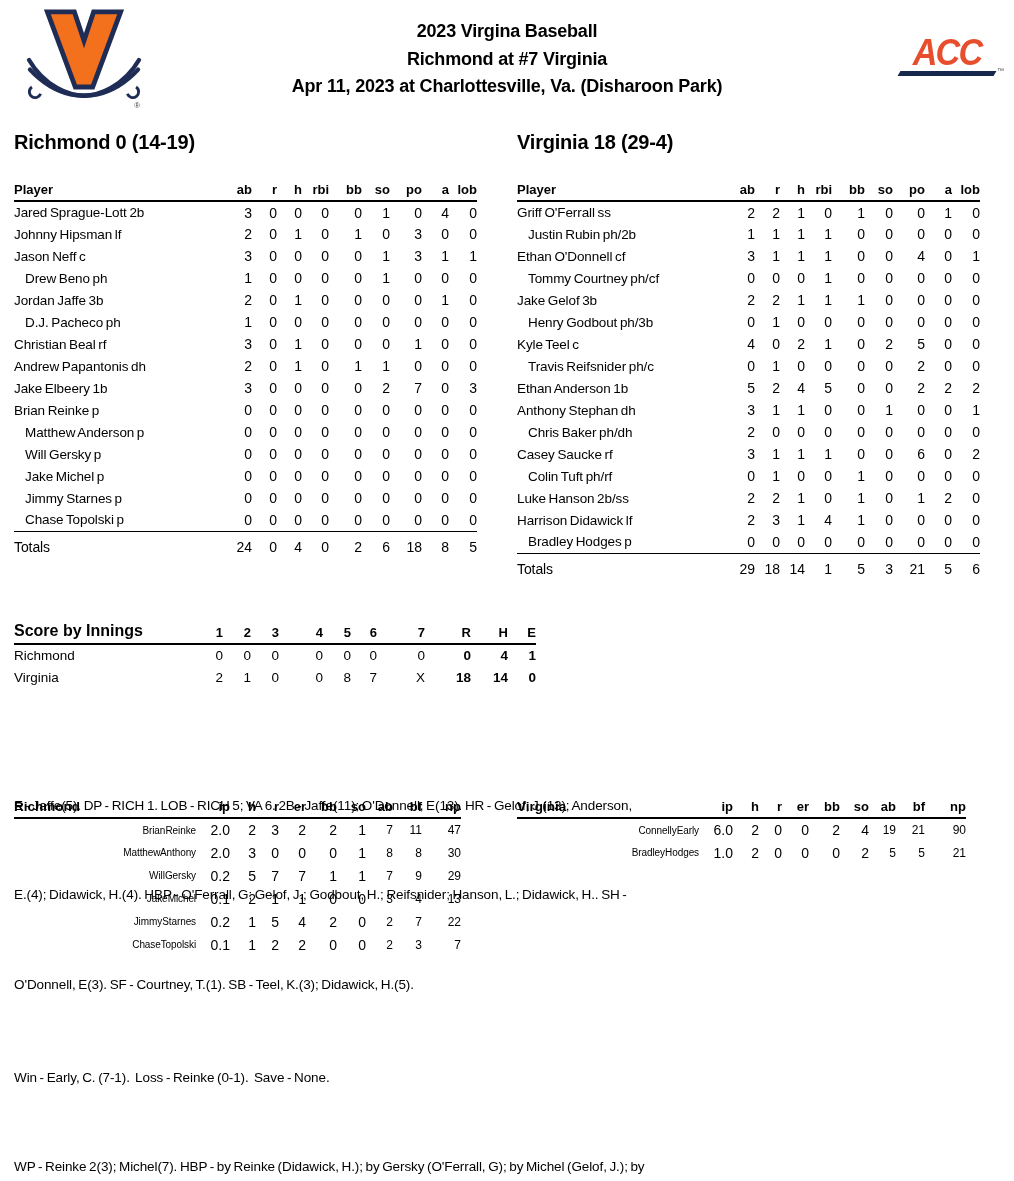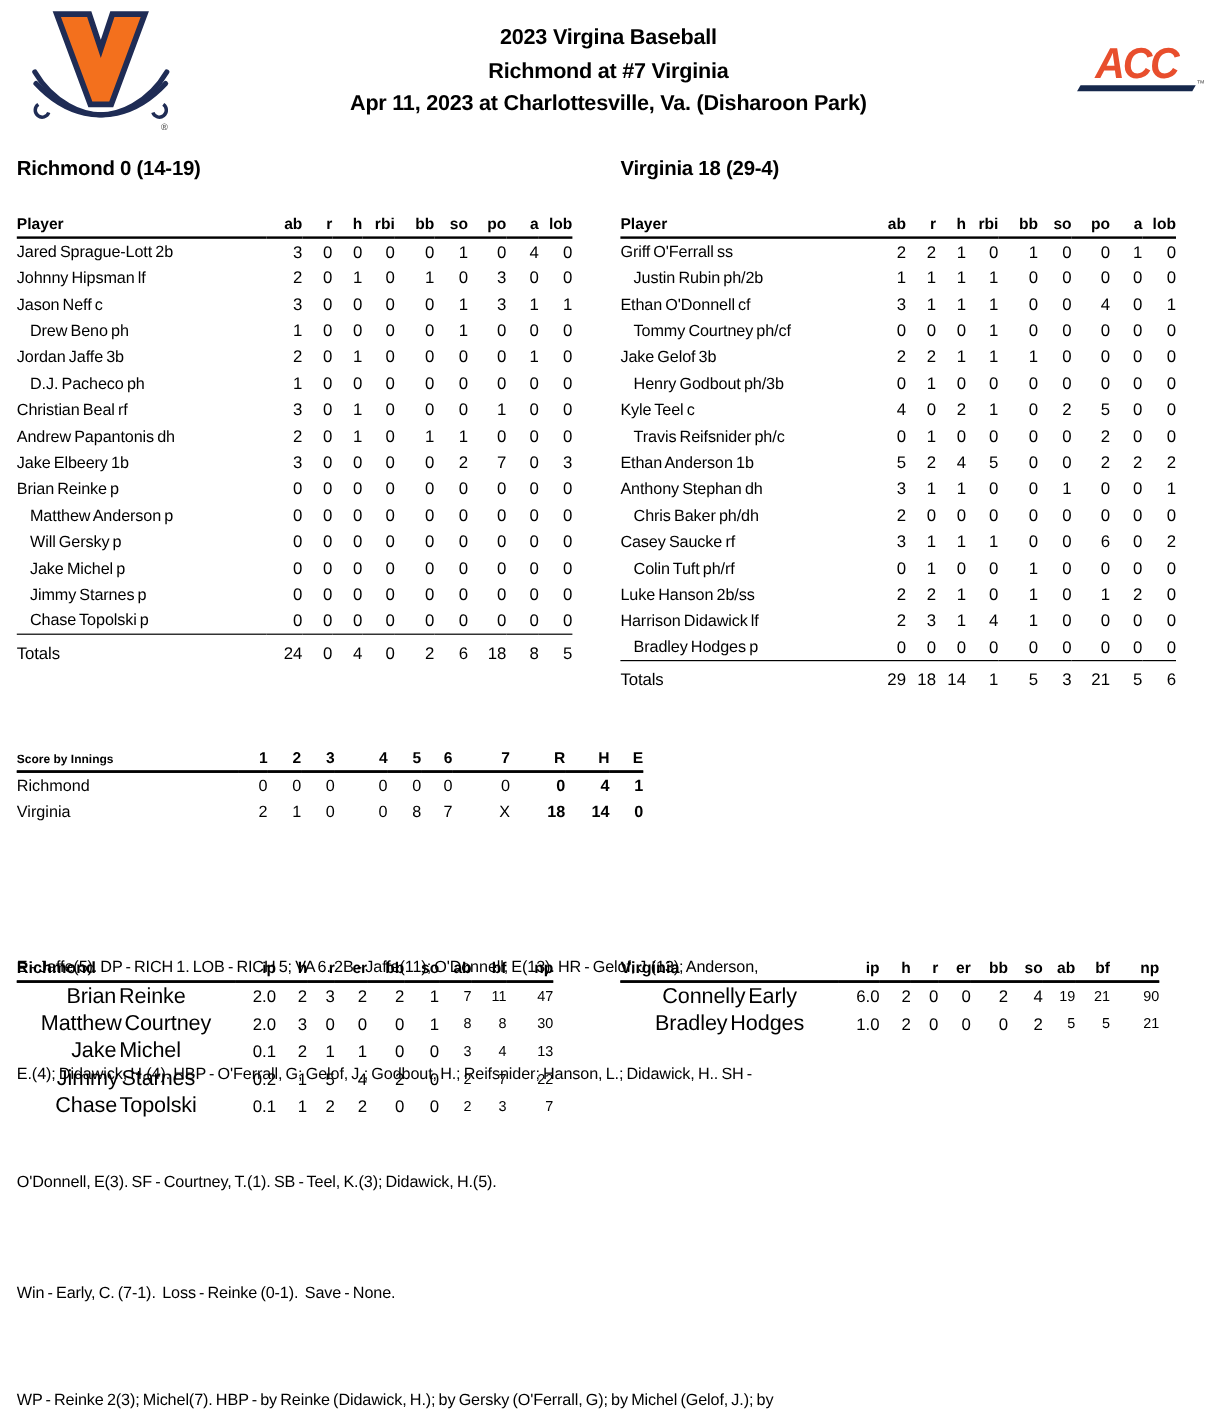--- a/index.html
+++ b/index.html
@@ -23,42 +23,42 @@
     display:block; text-align:center; font-weight:700; font-style:italic;
     font-size:36px; line-height:32px; color:#e84e2d; letter-spacing:-2px;
     transform:scaleX(0.95);
   }
   .acc-bar { height:5px; background:#16284c; transform:skewX(-30deg); margin-top:2px; width:96px; margin-left:3px; }
   .acc-tm { position:absolute; right:-6px; bottom:2px; font-size:7px; font-style:normal; color:#555; }
 
   
   .col-left  { position:absolute; left:14px;  top:131px; width:463px; }
   .col-right { position:absolute; left:517px; top:131px; width:463px; }
-  .team-heading { font-size:17px; font-weight:700; letter-spacing:-0.2px; }
+  .team-heading { font-size:20px; font-weight:700; letter-spacing:-0.2px; }
 
   table.bat { border-collapse:collapse; table-layout:fixed; width:100%; margin-top:25px; }
   .bat th {
     font-size:13px; font-weight:700; text-align:right;
     border-bottom:2px solid #000; height:22px; vertical-align:bottom; padding:0 0 3px 0;
   }
   .bat th.pl { text-align:left; }
   .bat td { font-size:14px; text-align:right; height:22px; padding:0; white-space:nowrap; vertical-align:middle; }
   .bat td.pl { text-align:left; font-size:13.5px; letter-spacing:-0.1px; word-spacing:-1px; }
   .bat tr.indent td.pl { padding-left:11px; }
   .bat tfoot td { border-top:1.5px solid #000; height:29px; vertical-align:bottom; padding-bottom:5px; }
   .bat tfoot td.pl { font-size:14px; }
 
   
   .innings-wrap { position:absolute; left:14px; top:622px; width:522px; }
   table.inn { border-collapse:collapse; table-layout:fixed; width:100%; }
   .inn th {
     font-size:13px; font-weight:700; text-align:right;
     border-bottom:2px solid #000; height:21px; vertical-align:bottom; padding-bottom:3px;
   }
-  .inn th.team { text-align:left; font-size:10px; }
+  .inn th.team { text-align:left; font-size:16px; }
   .inn td { font-size:13.5px; text-align:right; height:22px; vertical-align:middle; }
   .inn td.team { text-align:left; font-size:13.5px; }
   .inn td.rhe { font-weight:700; }
 
   
   .notes {
     font-size:13.5px; line-height:22.4px; letter-spacing:-0.1px; word-spacing:-1px;
     white-space:pre-wrap;
   }
   .game-notes   { position:absolute; left:14px; top:705px;  width:800px; }
@@ -68,21 +68,21 @@
   
   .pitch-left  { position:absolute; left:14px;  top:797px; width:447px; }
   .pitch-right { position:absolute; left:517px; top:797px; width:449px; }
   table.pitch { border-collapse:collapse; table-layout:fixed; width:100%; }
   .pitch th {
     font-size:13px; font-weight:700; text-align:right;
     border-bottom:2px solid #000; height:21px; vertical-align:bottom; padding-bottom:3px;
   }
   .pitch th.pl { text-align:left; font-size:13.5px; }
   .pitch td { font-size:14px; text-align:right; height:23px; vertical-align:middle; white-space:nowrap; }
-  .pitch td.pl { text-align:center; font-size:18px; letter-spacing:-0.1px; word-spacing:-2.5px; }
+  .pitch td.pl { text-align:right; font-size:10px; letter-spacing:-0.1px; word-spacing:-2.5px; }
   .pitch td.sm { font-size:12px; }
 </style>
 </head>
 <body>
 
 <div class="page">
 
   <div class="uva-logo">
     <svg viewBox="0 0 120 112" width="116" height="108">
       <path d="M4,66 C30,94 62,100 88,85 C100,78 110,68 117,56" fill="none" stroke="#1f2c55" stroke-width="4.5" stroke-linecap="round"></path>
@@ -716,32 +716,44 @@
             <td>3</td>
             <td>2</td>
             <td>2</td>
             <td>1</td>
             <td class="sm">7</td>
             <td class="sm">11</td>
             <td class="sm">47</td>
           </tr>
 
           <tr>
-            <td class="pl">Matthew Courtney</td>
+            <td class="pl">Matthew Anthony</td>
             <td>2.0</td>
             <td>3</td>
             <td>0</td>
             <td>0</td>
             <td>0</td>
             <td>1</td>
             <td class="sm">8</td>
             <td class="sm">8</td>
             <td class="sm">30</td>
           </tr>
 
+          <tr>
+            <td class="pl">Will Gersky</td>
+            <td>0.2</td>
+            <td>5</td>
+            <td>7</td>
+            <td>7</td>
+            <td>1</td>
+            <td>1</td>
+            <td class="sm">7</td>
+            <td class="sm">9</td>
+            <td class="sm">29</td>
+          </tr>
 
           <tr>
             <td class="pl">Jake Michel</td>
             <td>0.1</td>
             <td>2</td>
             <td>1</td>
             <td>1</td>
             <td>0</td>
             <td>0</td>
             <td class="sm">3</td>

